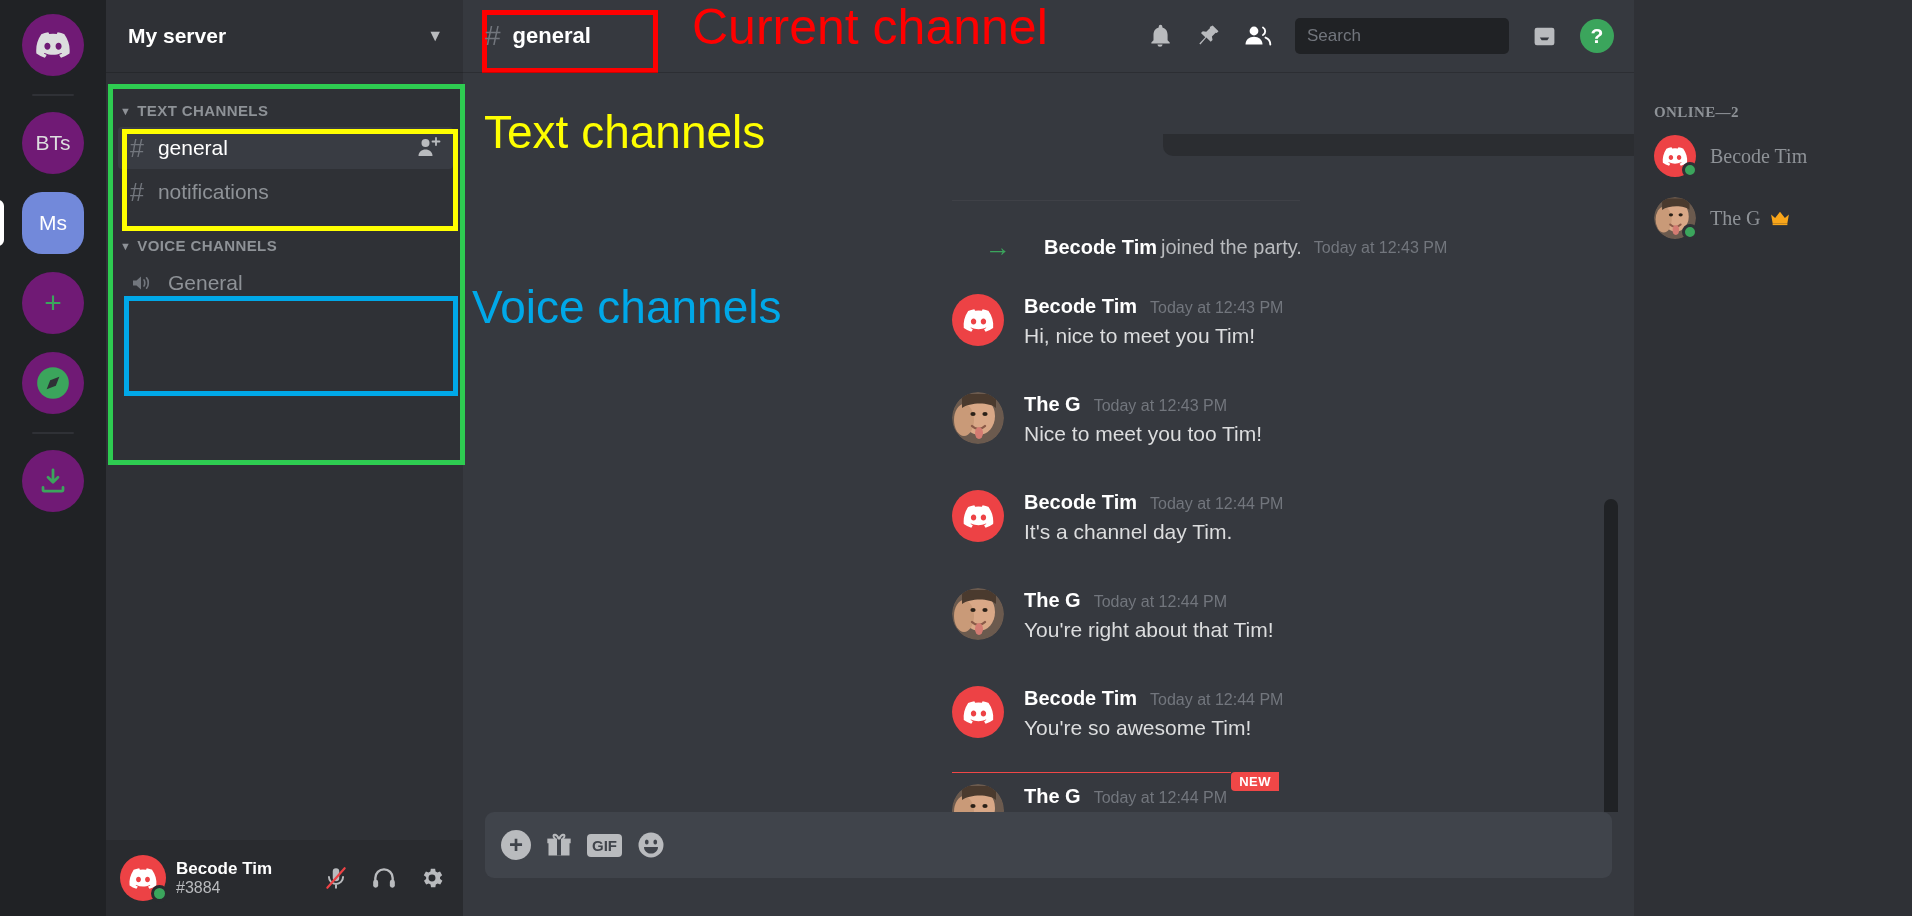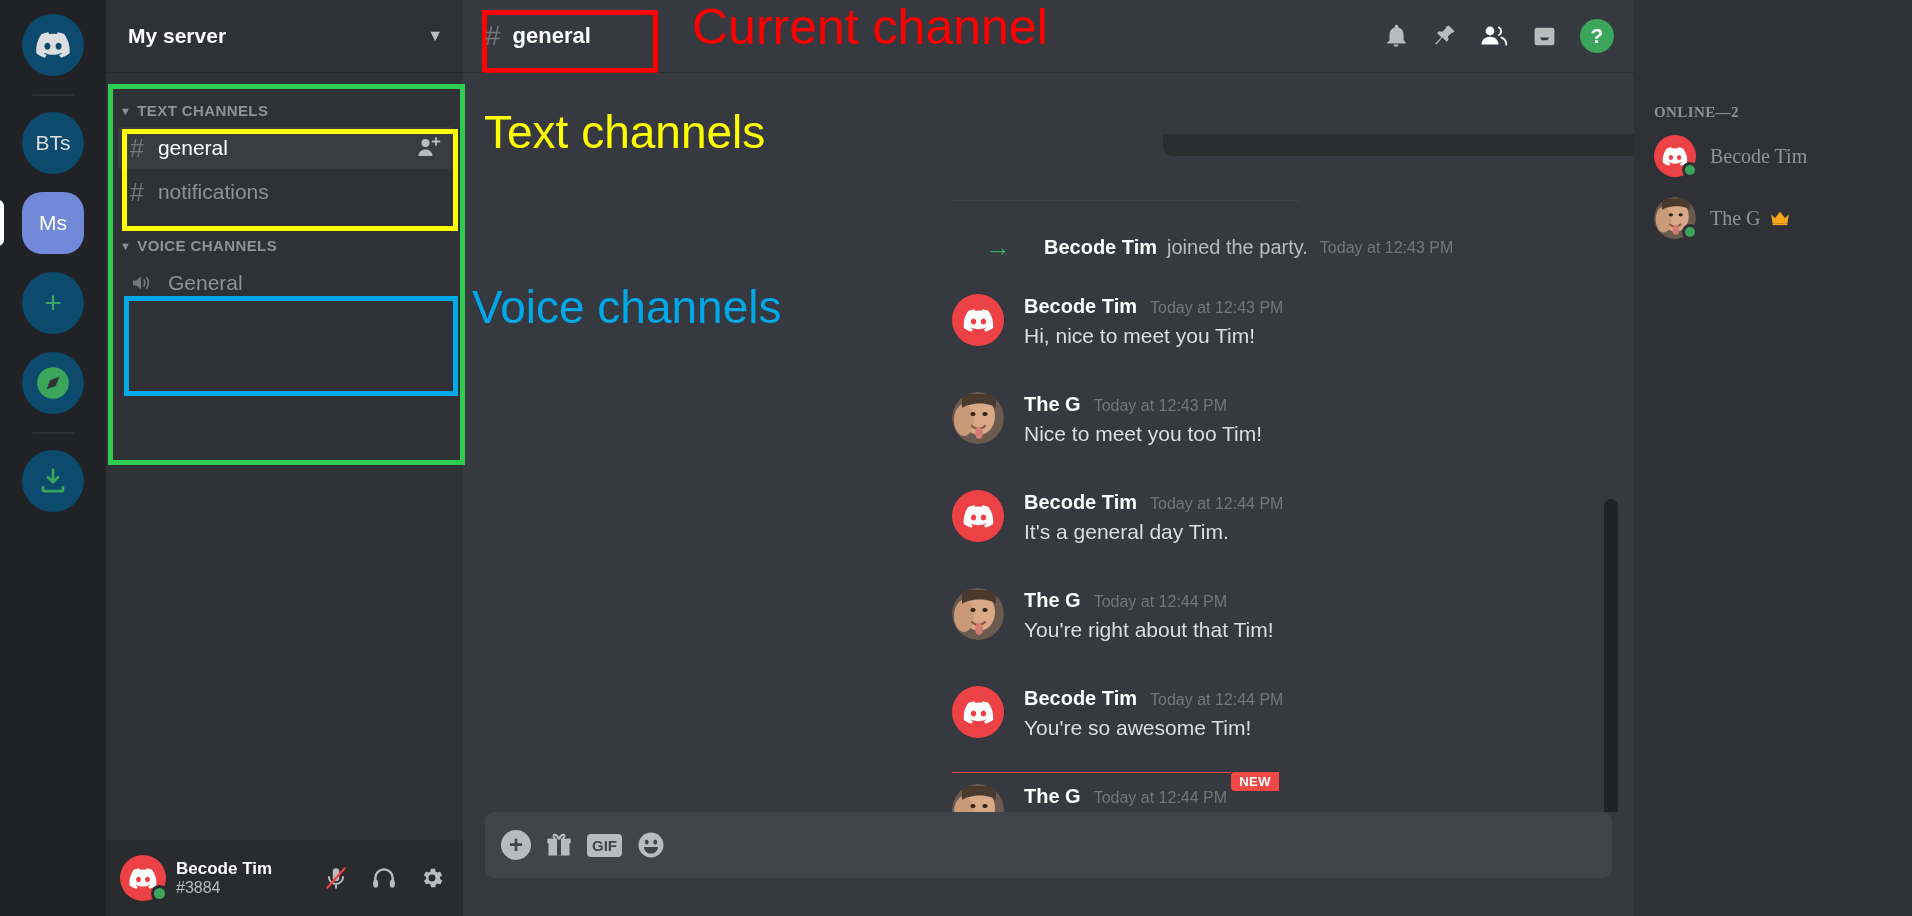--- a/index.html
+++ b/index.html
@@ -12,21 +12,21 @@
   .app { position: relative; width: 1912px; height: 916px; display: flex; }
 
   
   .server-rail {
     width: 106px; height: 916px; background: #202225;
     display: flex; flex-direction: column; align-items: center;
     padding-top: 14px; position: relative; flex: 0 0 106px;
   }
   .srv {
     width: 62px; height: 62px; border-radius: 50%;
-    background: #0c4a6e; display: flex; align-items: center; justify-content: center;
+    background: #701a75; display: flex; align-items: center; justify-content: center;
     color: #dcddde; font-size: 21px; font-weight: 500; margin-bottom: 18px;
     position: relative; cursor: pointer;
   }
   .srv.active { background: #7289da; border-radius: 20px; color:#fff; }
   .srv .pill {
     position: absolute; left: -28px; top: 50%; transform: translateY(-50%);
     width: 10px; height: 46px; background: #fff; border-radius: 0 6px 6px 0;
   }
   .rail-sep { width: 42px; height: 2px; background: #2f3136; border-radius: 1px; margin-bottom: 16px; }
   .srv.plus, .srv.compass, .srv.dl { color: #3ba55c; font-size: 30px; font-weight: 300; }
@@ -295,20 +295,27 @@
           </svg>
         </span>
         <span class="hdr-ico">
           <svg width="30" height="26" viewBox="0 0 30 24">
             <circle cx="11" cy="7" r="4.4" fill="#fff"></circle>
             <path d="M2.5 20.5c0-4.7 3.8-7.7 8.5-7.7s8.5 3 8.5 7.7z" fill="#fff"></path>
             <path d="M20 3.5a4.3 4.3 0 010 7.5M22.5 13.6c3 1.2 4.8 3.7 4.8 6.9" stroke="#fff" stroke-width="1.9" fill="none" stroke-linecap="round"></path>
           </svg>
         </span>
 
+        <div class="searchbox">
+          <input type="text" placeholder="Search" style="">
+          <svg width="20" height="20" viewBox="0 0 24 24">
+            <circle cx="10.5" cy="10.5" r="6.5" stroke="#72767d" stroke-width="2" fill="none"></circle>
+            <path d="M15.5 15.5L21 21" stroke="#72767d" stroke-width="2" stroke-linecap="round"></path>
+          </svg>
+        </div>
 
         <span class="hdr-ico">
           <svg width="27" height="25" viewBox="0 0 24 24">
             <rect x="2.5" y="3.5" width="19" height="17" rx="2.2" fill="#b9bbbe"></rect>
             <path d="M2.5 13h5l1.8 2.5h5.4L16.5 13h5" fill="#36393f"></path>
           </svg>
         </span>
         <span class="helpbtn">
           <span>?</span>
         </span>
@@ -317,21 +324,21 @@
 
     <div class="msgwrap">
       <div class="msgs">
 
         <div class="topblock"></div>
         <div class="hrline"></div>
 
         <div class="sysmsg" style="top:160px; left:489px;">
           <span class="arrow">→</span>
           <span class="who">Becode Tim</span>
-          <span class="txt" style="margin-left:10px;">joined the party.</span>
+          <span class="txt" style="margin-left:4px;">joined the party.</span>
           <span class="ts">Today at 12:43 PM</span>
         </div>
 
         <div class="msg" style="top:222px;">
           <div class="avatar discord">
             <svg width="31" height="23" viewBox="0 0 71 55">
               <path fill="#fff" d="M60.1 4.9A58.5 58.5 0 0 0 45.6.5a.2.2 0 0 0-.2.1 40.8 40.8 0 0 0-1.8 3.7 54 54 0 0 0-16.2 0A37.4 37.4 0 0 0 25.5.6a.2.2 0 0 0-.2-.1 58.4 58.4 0 0 0-14.5 4.4.2.2 0 0 0-.1.1C1.6 18.7-1 32.1.3 45.4a.2.2 0 0 0 .1.2 58.8 58.8 0 0 0 17.7 8.9.2.2 0 0 0 .2-.1 42 42 0 0 0 3.6-5.9.2.2 0 0 0-.1-.3 38.7 38.7 0 0 1-5.5-2.6.2.2 0 0 1 0-.4 30 30 0 0 0 1.1-.9.2.2 0 0 1 .2 0c11.6 5.3 24.1 5.3 35.5 0a.2.2 0 0 1 .2 0l1.1.9a.2.2 0 0 1 0 .4 36.3 36.3 0 0 1-5.5 2.6.2.2 0 0 0-.1.3 47 47 0 0 0 3.6 5.9.2.2 0 0 0 .2.1 58.6 58.6 0 0 0 17.8-8.9.2.2 0 0 0 .1-.2c1.5-15.3-2.6-28.6-11-40.4a.2.2 0 0 0-.1-.1ZM23.7 37.3c-3.5 0-6.4-3.2-6.4-7.2s2.8-7.2 6.4-7.2c3.6 0 6.5 3.3 6.4 7.2 0 4-2.8 7.2-6.4 7.2Zm23.6 0c-3.5 0-6.4-3.2-6.4-7.2s2.8-7.2 6.4-7.2c3.6 0 6.5 3.3 6.4 7.2 0 4-2.8 7.2-6.4 7.2Z"></path>
             </svg>
           </div>
           <div class="msg-body">
@@ -376,21 +383,21 @@
           <div class="avatar discord">
             <svg width="31" height="23" viewBox="0 0 71 55">
               <path fill="#fff" d="M60.1 4.9A58.5 58.5 0 0 0 45.6.5a.2.2 0 0 0-.2.1 40.8 40.8 0 0 0-1.8 3.7 54 54 0 0 0-16.2 0A37.4 37.4 0 0 0 25.5.6a.2.2 0 0 0-.2-.1 58.4 58.4 0 0 0-14.5 4.4.2.2 0 0 0-.1.1C1.6 18.7-1 32.1.3 45.4a.2.2 0 0 0 .1.2 58.8 58.8 0 0 0 17.7 8.9.2.2 0 0 0 .2-.1 42 42 0 0 0 3.6-5.9.2.2 0 0 0-.1-.3 38.7 38.7 0 0 1-5.5-2.6.2.2 0 0 1 0-.4 30 30 0 0 0 1.1-.9.2.2 0 0 1 .2 0c11.6 5.3 24.1 5.3 35.5 0a.2.2 0 0 1 .2 0l1.1.9a.2.2 0 0 1 0 .4 36.3 36.3 0 0 1-5.5 2.6.2.2 0 0 0-.1.3 47 47 0 0 0 3.6 5.9.2.2 0 0 0 .2.1 58.6 58.6 0 0 0 17.8-8.9.2.2 0 0 0 .1-.2c1.5-15.3-2.6-28.6-11-40.4a.2.2 0 0 0-.1-.1ZM23.7 37.3c-3.5 0-6.4-3.2-6.4-7.2s2.8-7.2 6.4-7.2c3.6 0 6.5 3.3 6.4 7.2 0 4-2.8 7.2-6.4 7.2Zm23.6 0c-3.5 0-6.4-3.2-6.4-7.2s2.8-7.2 6.4-7.2c3.6 0 6.5 3.3 6.4 7.2 0 4-2.8 7.2-6.4 7.2Z"></path>
             </svg>
           </div>
           <div class="msg-body">
             <div class="msg-head">
               <span class="msg-author">Becode Tim</span>
               <span class="msg-ts">Today at 12:44 PM</span>
             </div>
-            <div class="msg-text">It's a general day Tim.</div>
+            <div class="msg-text">It's a channel day Tim.</div>
           </div>
         </div>
 
         <div class="msg" style="top:516px;">
           <div class="avatar">
             <svg width="52" height="52" viewBox="0 0 52 52">
               <defs>
                   <clipPath id="c2">
                     <circle cx="26" cy="26" r="26"></circle>
                   </clipPath>

